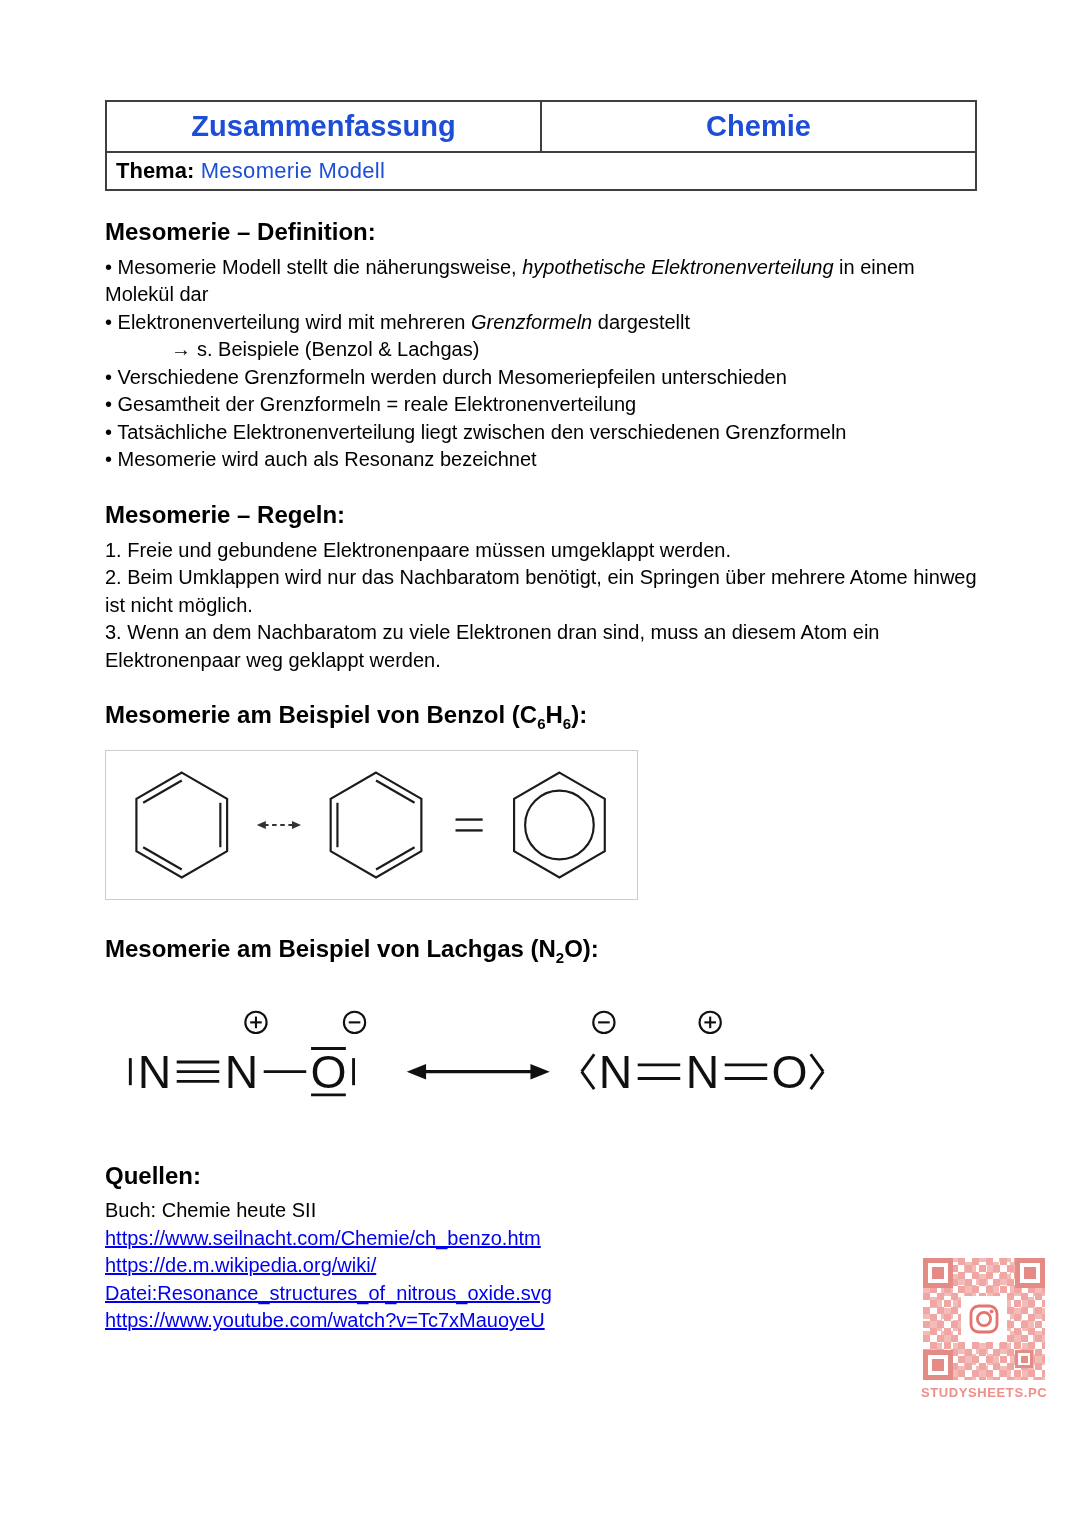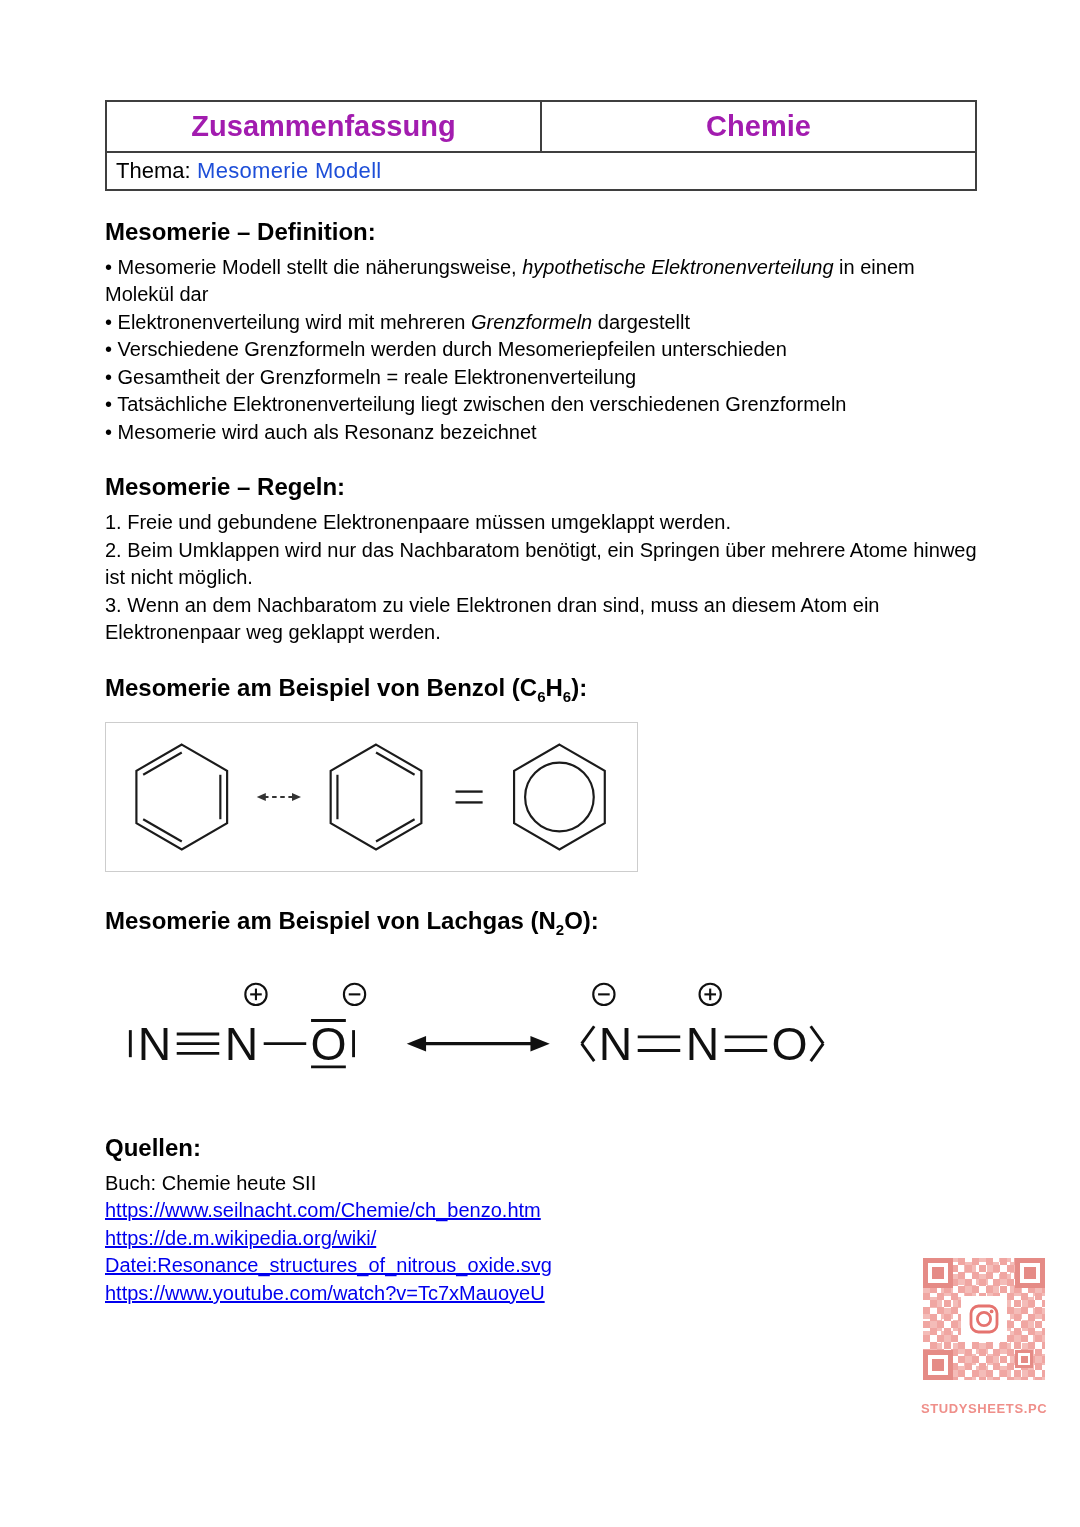--- a/index.html
+++ b/index.html
@@ -11,24 +11,24 @@
     position:relative;
     overflow:hidden;
   }
   .content{position:absolute;left:105px;top:100px;width:872px;}
 
   
   table.header-table{width:100%;border-collapse:collapse;}
   table.header-table td{border:2px solid #3f3f3f;}
   .cell-title{
     text-align:center;font-size:29px;font-weight:bold;
-    color:#a21caf;padding:8px 2px;width:50%;
+    color:#1d4ed8;padding:8px 2px;width:50%;
   }
   .cell-thema{font-size:22px;padding:5px 9px;}
-  .thema-label{font-weight:normal;}
+  .thema-label{font-weight:bold;}
   .thema-value{font-weight:400;letter-spacing:.3px;color:#1d4ed8;margin-top:24px;}
 
   h2.sec{font-size:24px;font-weight:bold;margin:27px 0 7px 0;line-height:1.2;}
   h2.sec sub{font-size:15px;}
   .body-text{font-size:20px;line-height:27.5px;margin:0;}
   .body-text i{}
   .arrow-note{padding-left:66px;}
   .arrow-glyph{font-weight:bold;margin-right:6px;}
 
   
@@ -70,21 +70,21 @@
   .finder.tr{right:0;top:0;}
   .finder.bl{left:0;bottom:0;}
   .finder.mini{width:18px;height:18px;border-width:3px;right:12px;bottom:12px;}
   .finder.mini::after{width:7px;height:7px;}
   .qr-center{
     position:absolute;left:50%;top:50%;transform:translate(-50%,-50%);
     width:46px;height:46px;background:#fff;
     display:flex;align-items:center;justify-content:center;
   }
   .qr-caption{
-    margin-top:21px;font-size:13px;letter-spacing:.6px;
+    margin-top:5px;font-size:13px;letter-spacing:.6px;
     color:#ef8f8a;font-weight:bold;white-space:nowrap;
   }
 
   .atom{font:500 48px "Liberation Sans", sans-serif;fill:#101010;}
 </style>
 </head>
 <body>
 
 <div class="content">
 
@@ -98,20 +98,21 @@
     <tr>
       <td class="cell-thema" colspan="2"><span class="thema-label">Thema:</span><span class="thema-value"> Mesomerie Modell</span></td>
     </tr>
   </tbody>
     </table>
 
   
   <h2 class="sec">Mesomerie – Definition:</h2>
   <p class="body-text"><span>• Mesomerie Modell stellt die näherungsweise, </span><i>hypothetische Elektronenverteilung</i><span> in einem Molekül dar</span></p>
   <p class="body-text"><span>• Elektronenverteilung wird mit mehreren </span><i>Grenzformeln</i><span> dargestellt</span></p>
+  <p class="body-text arrow-note"><span class="arrow-glyph">→</span><span>s. Beispiele (Benzol &amp; Lachgas)</span></p>
   <p class="body-text">• Verschiedene Grenzformeln werden durch Mesomeriepfeilen unterschieden</p>
   <p class="body-text">• Gesamtheit der Grenzformeln = reale Elektronenverteilung</p>
   <p class="body-text">• Tatsächliche Elektronenverteilung liegt zwischen den verschiedenen Grenzformeln</p>
   <p class="body-text">• Mesomerie wird auch als Resonanz bezeichnet</p>
 
   
   <h2 class="sec">Mesomerie – Regeln:</h2>
   <p class="body-text">1. Freie und gebundene Elektronenpaare müssen umgeklappt werden.</p>
   <p class="body-text">2. Beim Umklappen wird nur das Nachbaratom benötigt, ein Springen über mehrere Atome hinweg ist nicht möglich.</p>
   <p class="body-text">3. Wenn an dem Nachbaratom zu viele Elektronen dran sind, muss an diesem Atom ein Elektronenpaar weg geklappt werden.</p>

